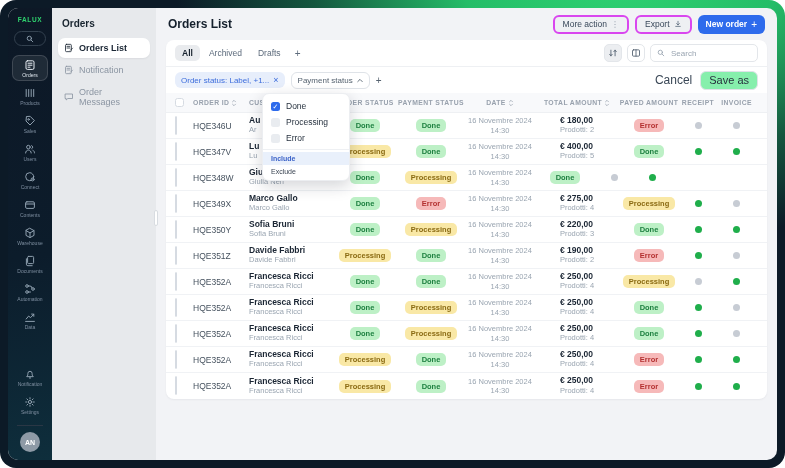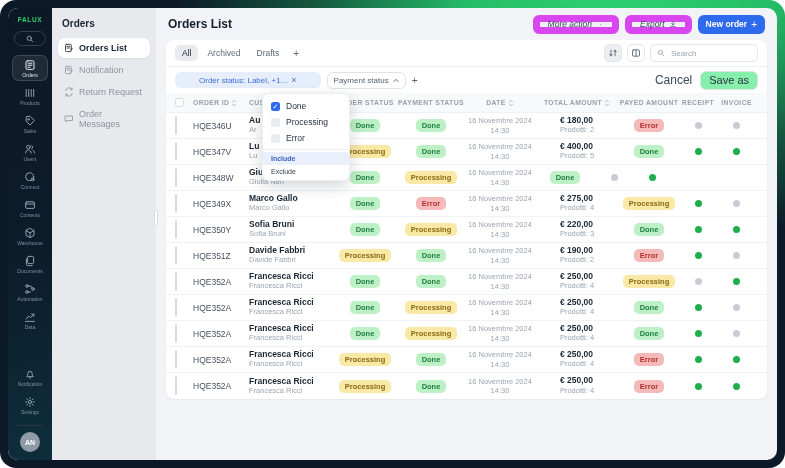--- a/index.html
+++ b/index.html
@@ -33,43 +33,43 @@
   .sub-item svg{width:10px;height:10px;flex:none;fill:none;stroke:currentColor;stroke-width:1;stroke-linecap:round;stroke-linejoin:round;}
   .sub-item.active{background:#fff;color:#1a2634;font-weight:700;box-shadow:0 1px 2px rgba(16,24,40,.06);}
   .handle{position:absolute;left:146px;top:202px;width:4px;height:16px;background:#fff;border:1px solid #d8dce1;border-radius:2px;z-index:6;cursor:pointer;}
 
   
   .main{flex:1;display:flex;flex-direction:column;min-width:0;}
   .mheader{height:32px;flex:none;display:flex;align-items:center;padding:0 12px;}
   .mtitle{font-size:12px;font-weight:700;color:#141f2c;}
   .hbtns{margin-left:auto;display:flex;gap:6px;align-items:center;}
   .btn{display:flex;align-items:center;gap:4px;height:19px;padding:0 8px;border-radius:6px;font-size:8.5px;cursor:pointer;}
-  .btn-muted{background:#eef0f3;border:7px solid #d946ef;color:#39485a;font-style:italic;}
+  .btn-muted{background:#eef0f3;border:2px solid #d946ef;color:#39485a;}
   .btn-muted svg{width:8px;height:8px;fill:none;stroke:#5c6b7c;stroke-width:1.2;stroke-linecap:round;stroke-linejoin:round;}
   .btn-muted .vdots{color:#8c97a5;font-size:8px;}
   .btn-primary{background:#2e6bec;color:#fff;font-weight:600;}
   .btn-primary .plus{font-size:10px;font-weight:400;}
 
   .card{position:relative;margin:0 10px;background:#fff;border-radius:8px;box-shadow:0 1px 2px rgba(16,24,40,.05);}
 
   .tabsrow{height:27px;display:flex;align-items:center;padding:0 9px;border-bottom:1px solid #eef0f3;}
   .tab{font-size:8.5px;color:#5d6b7c;padding:3px 7px;border-radius:5px;margin-right:2px;cursor:pointer;}
-  .tab.active{background:#e9ebee;color:#17222e;font-weight:400;}
+  .tab.active{background:#e9ebee;color:#17222e;font-weight:700;}
   .tab-add{font-size:10px;color:#5d6b7c;padding:0 5px;cursor:pointer;}
   .tools{margin-left:auto;display:flex;align-items:center;gap:5px;}
   .iconbtn{width:18px;height:18px;border-radius:5px;border:1px solid #e3e6ea;background:#fff;display:flex;align-items:center;justify-content:center;cursor:pointer;}
   .iconbtn.shaded{background:#eceef1;}
   .iconbtn svg{width:10px;height:10px;fill:none;stroke:#4c5a6a;stroke-width:1;stroke-linecap:round;stroke-linejoin:round;}
   .searchbox{width:108px;height:18px;border:1px solid #e3e6ea;border-radius:5px;background:#fff;display:flex;align-items:center;gap:4px;padding:0 6px;}
   .searchbox svg{width:8px;height:8px;flex:none;fill:none;stroke:#9aa5b1;stroke-width:1.3;stroke-linecap:round;}
   .searchbox input{border:none;outline:none;background:transparent;font-size:8px;color:#3a4756;width:100%;font-family:inherit;}
   .searchbox input::placeholder{color:#9aa5b1;}
 
   .filterrow{height:26px;display:flex;align-items:center;gap:6px;padding:0 9px;}
-  .chip-active{display:flex;align-items:center;gap:4px;background:#e7eefb;color:#3d6ddc;font-size:8px;height:16px;padding:0 24px;border-radius:6px;cursor:pointer;}
+  .chip-active{display:flex;align-items:center;gap:4px;background:#e7eefb;color:#3d6ddc;font-size:8px;height:16px;padding:0 6px;border-radius:6px;cursor:pointer;}
   .chip-active .x{font-size:9px;}
   .chip{display:flex;align-items:center;gap:4px;background:#fff;border:1px solid #dfe3e8;color:#55626f;font-size:8px;height:17px;padding:0 6px;border-radius:6px;cursor:pointer;}
   .chip svg{width:6px;height:5px;fill:none;stroke:#55626f;stroke-width:1.2;stroke-linecap:round;stroke-linejoin:round;}
   .filter-add{font-size:10px;color:#55626f;cursor:pointer;}
   .fright{margin-left:auto;display:flex;align-items:center;gap:8px;}
   .cancel{font-size:12px;color:#3a4756;cursor:pointer;}
   .saveas{font-size:11px;color:#27313e;background:#86efac;border:1px solid #dfe3e8;border-radius:6px;height:19px;display:flex;align-items:center;padding:0 8px;cursor:pointer;}
 
   .thead{height:20px;background:#f8f9fb;display:flex;align-items:center;padding:0 9px;border-bottom:1px solid #eef0f3;}
   .hcell{font-size:6.8px;font-weight:700;letter-spacing:.4px;color:#98a1ad;text-transform:uppercase;display:flex;align-items:center;gap:2px;}
@@ -237,27 +237,20 @@
           </div>
           <div class="sub-item">
             <svg class="" viewBox="0 0 12 12">
               <rect x="1.8" y="1.6" width="7" height="8.8" rx="1.2"></rect>
               <path d="M3.6 4h3.4M3.6 6h3.4M7.8 8.6l2.4-2.4"></path>
             </svg>
             <span>Notification</span>
           </div>
           <div class="sub-item">
             <svg class="" viewBox="0 0 12 12">
-              <path d="M2.1 4.2A4 4 0 0 1 9.6 3M9.9 7.8A4 4 0 0 1 2.4 9"></path>
-              <path d="M9.7 1.2v2.1H7.6M2.3 10.8V8.7h2.1"></path>
-            </svg>
-            <span>Return Request</span>
-          </div>
-          <div class="sub-item">
-            <svg class="" viewBox="0 0 12 12">
               <path d="M1.8 2.4h8.4v5.4H4.6L2.6 9.6V7.8h-.8z"></path>
             </svg>
             <span>Order Messages</span>
           </div>
         </div>
     </aside>
 
     <div class="handle"></div>
 
     <main class="main">

